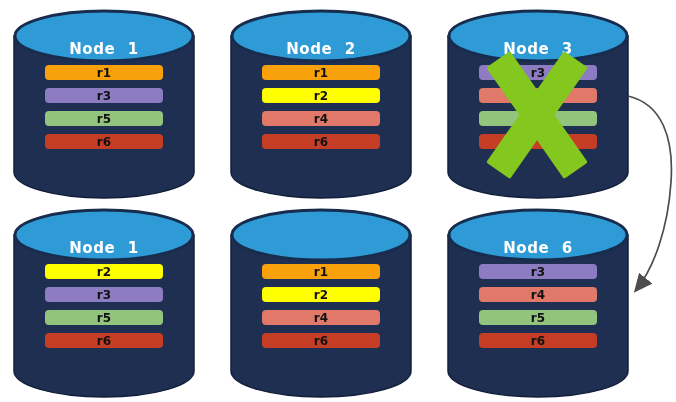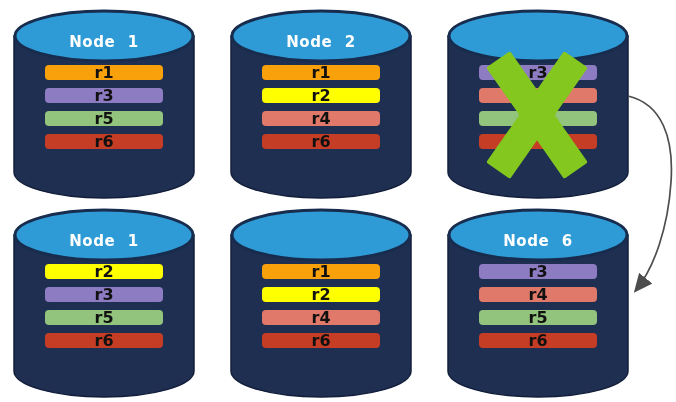--- a/index.html
+++ b/index.html
@@ -41,21 +41,21 @@
     stroke:var(--cylinder-outline);
     stroke-width:1.5;
   }
   .cyl-top{
     fill:var(--cylinder-top);
     stroke:var(--cylinder-top-outline);
     stroke-width:3;
   }
   .title{
     position:absolute;
-    top:24px;
+    top:31px;
     left:0;
     right:0;
     text-align:center;
     color:var(--title-text);
     font-size:15px;
     font-weight:bold;
     word-spacing:7px;
     letter-spacing:0.5px;
     line-height:1.4;
   }
@@ -67,21 +67,21 @@
   }
   .bar{
     height:15px;
     margin-bottom:8px;
     border-radius:4px;
     display:flex;
     align-items:center;
     justify-content:center;
   }
   .bar span{
-    font-size:16px;
+    font-size:12px;
     font-weight:bold;
     line-height:1;
     color:var(--bar-label);
   }
   .xmark{
     position:absolute;
     inset:0;
     width:100%;
     height:100%;
     pointer-events:none;
@@ -151,20 +151,21 @@
           <span>r6</span>
         </div>
       </div>
 
   </div>
     <div class="node" style="left: 446px; top: 8px;">
     <svg class="cyl" viewBox="0 0 184 194" aria-hidden="true">
       <path class="cyl-body" d="M2,28 L2,164 A90,26 0 0,0 182,164 L182,28 Z"></path>
       <ellipse class="cyl-top" cx="92" cy="28" rx="89" ry="25"></ellipse>
     </svg>
+    <div class="title">Node 3</div>
     <div class="bars">
         <div class="bar" style="background: rgb(142, 124, 195);">
           <span>r3</span>
         </div>
         <div class="bar" style="background: rgb(224, 121, 106);">
           <span></span>
         </div>
         <div class="bar" style="background: rgb(147, 196, 125);">
           <span></span>
         </div>

